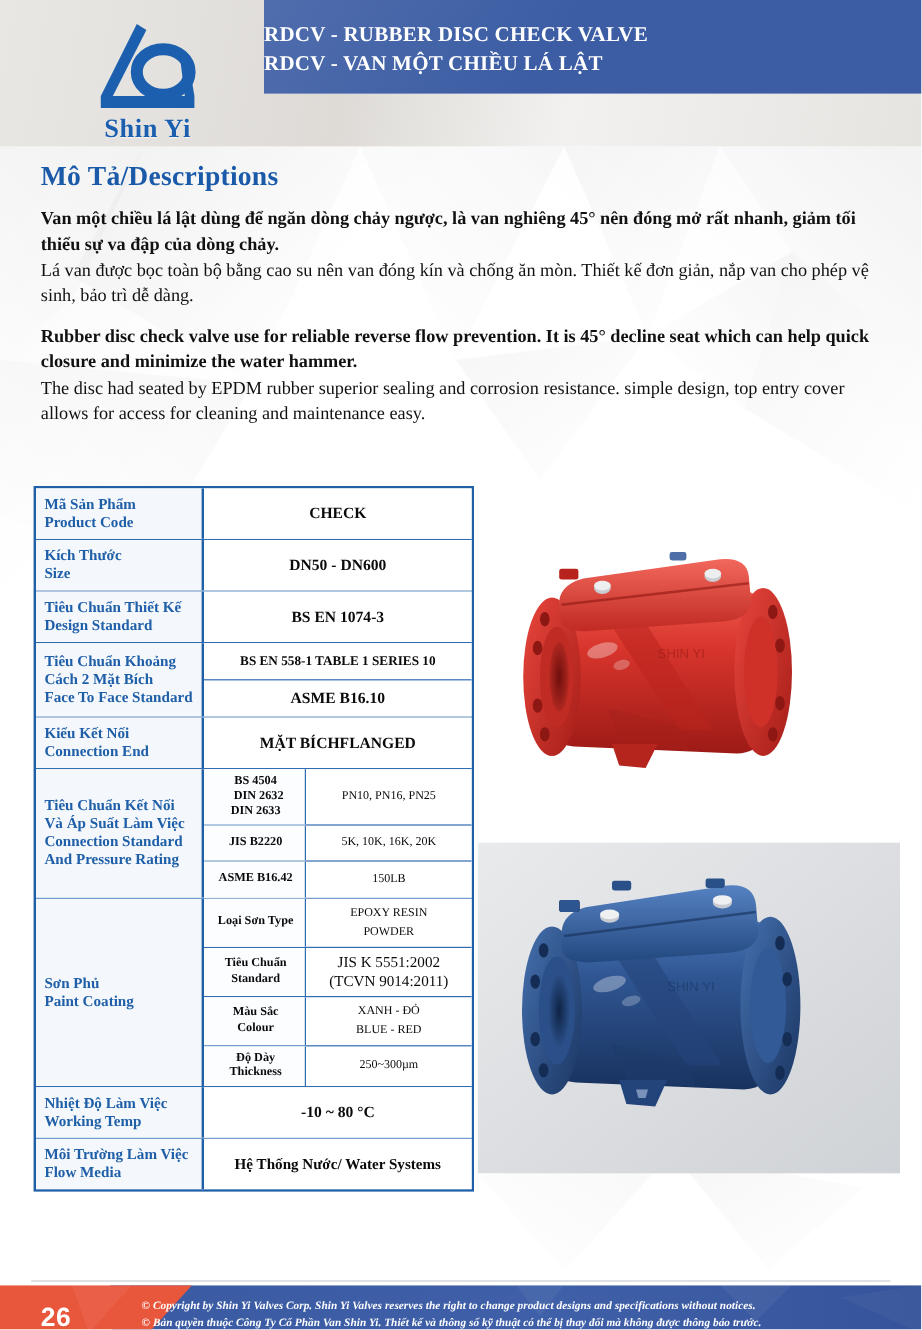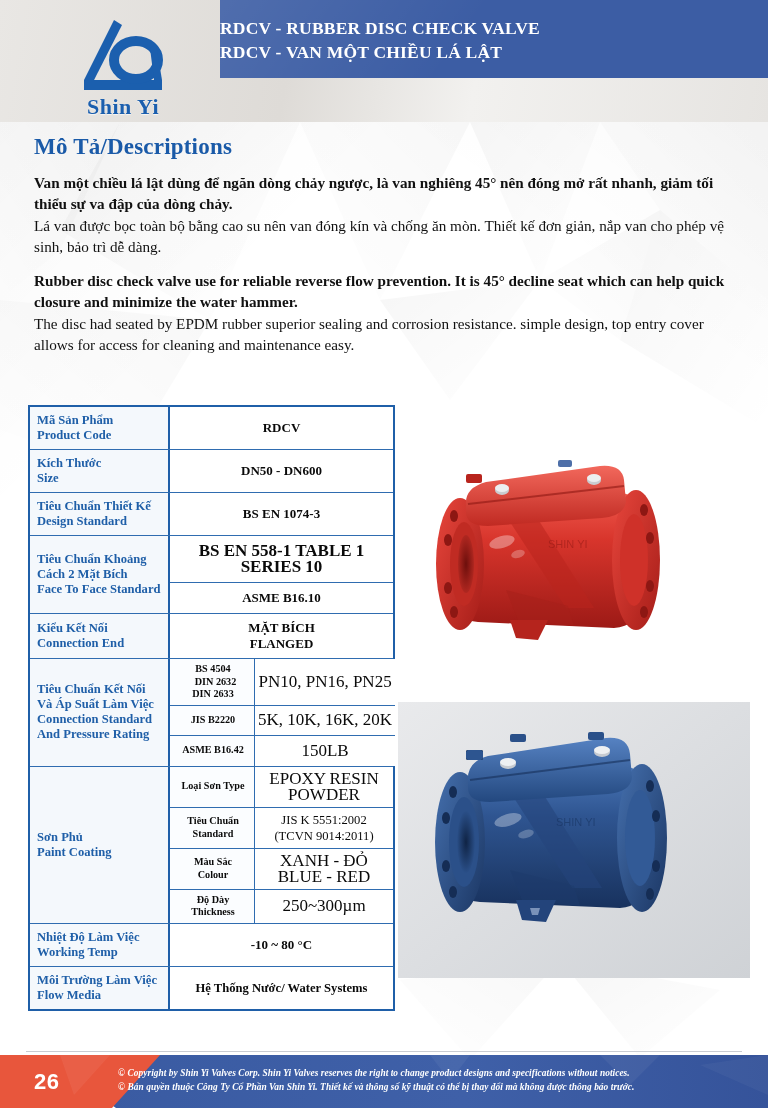--- a/index.html
+++ b/index.html
@@ -228,21 +228,21 @@
   .sublab span { display: block; white-space: nowrap; }
   .subval {
     flex: 1 1 auto;
     display: flex;
     flex-direction: column;
     align-items: center;
     justify-content: center;
     text-align: center;
     color: #0a0a0a;
     font-family: "Liberation Serif", serif;
-    font-size: 17px;
+    font-size: 10px;
     line-height: 16px;
     padding: 4px 3px;
   }
   .subval span { display: block; white-space: nowrap; }
   .subval.tight { font-size: 12.6px; }
 
   
   .images {
     position: absolute;
     left: 398px;
@@ -254,21 +254,21 @@
   .img-box { position: absolute; left: 0; width: 352px; }
   .img-red  { top: 0;   height: 270px; }
   .img-blue { top: 272px; height: 276px; }
 
   
   .footer {
     position: absolute;
     left: 0;
     bottom: 0;
     width: 768px;
-    height: 53px;
+    height: 37px;
     z-index: 3;
   }
   .footer-rule {
     position: absolute;
     left: 26px; right: 26px;
     top: -4px;
     height: 1px;
     background: #c9ccd2;
   }
   .footer-text {
@@ -488,21 +488,21 @@
     </div>
   </div>
 
   <div class="spec-table">
 
     <div class="row">
       <div class="lab">
         <span>Mã Sản Phẩm</span>
         <span>Product Code</span>
       </div>
-      <div class="val">RDCV</div>
+      <div class="val">CHECK</div>
     </div>
 
     <div class="row">
       <div class="lab">
         <span>Kích Thước</span>
         <span>Size</span>
       </div>
       <div class="val">DN50 - DN600</div>
     </div>
 
@@ -513,31 +513,31 @@
       </div>
       <div class="val">BS EN 1074-3</div>
     </div>
 
     <div class="row">
       <div class="lab">
         <span>Tiêu Chuẩn Khoảng Cách 2 Mặt Bích</span>
         <span>Face To Face Standard</span>
       </div>
       <div class="valstack">
-        <div class="sub" style="font-size:17px">BS EN 558-1 TABLE 1 SERIES 10</div>
+        <div class="sub" style="font-size:11px">BS EN 558-1 TABLE 1 SERIES 10</div>
         <div class="sub">ASME B16.10</div>
       </div>
     </div>
 
     <div class="row">
       <div class="lab">
         <span>Kiểu Kết Nối</span>
         <span>Connection End</span>
       </div>
-      <div class="val" style="flex-direction:column">
+      <div class="val" style="">
         <span>MẶT BÍCH</span>
         <span>FLANGED</span>
       </div>
     </div>
 
     <div class="row">
       <div class="lab">
         <span>Tiêu Chuẩn Kết Nối</span>
         <span>Và Áp Suất Làm Việc</span>
         <span>Connection Standard</span>

